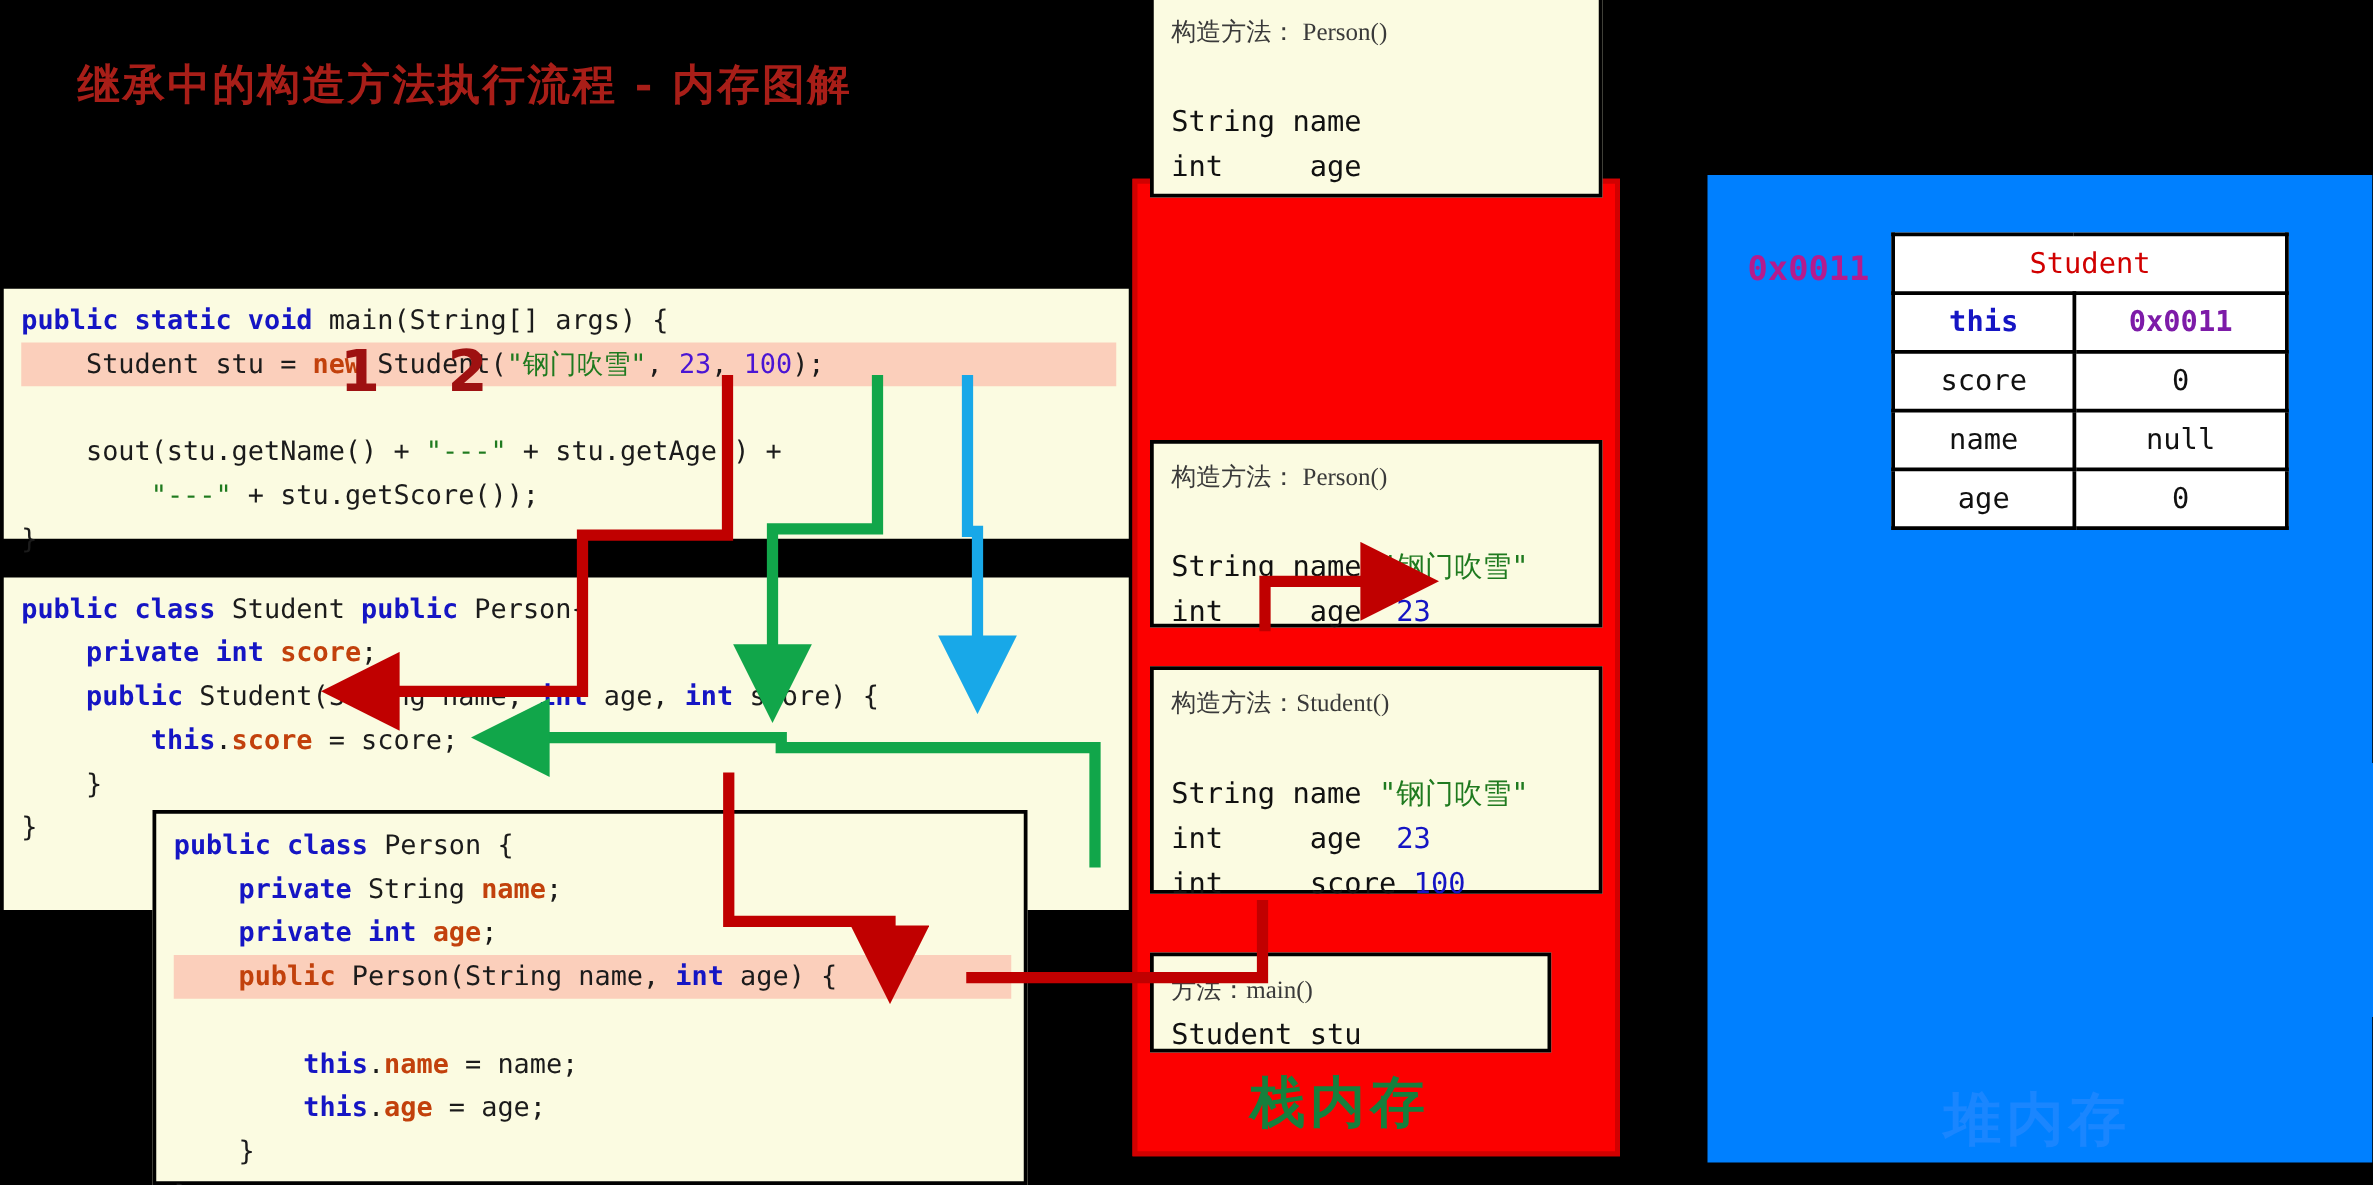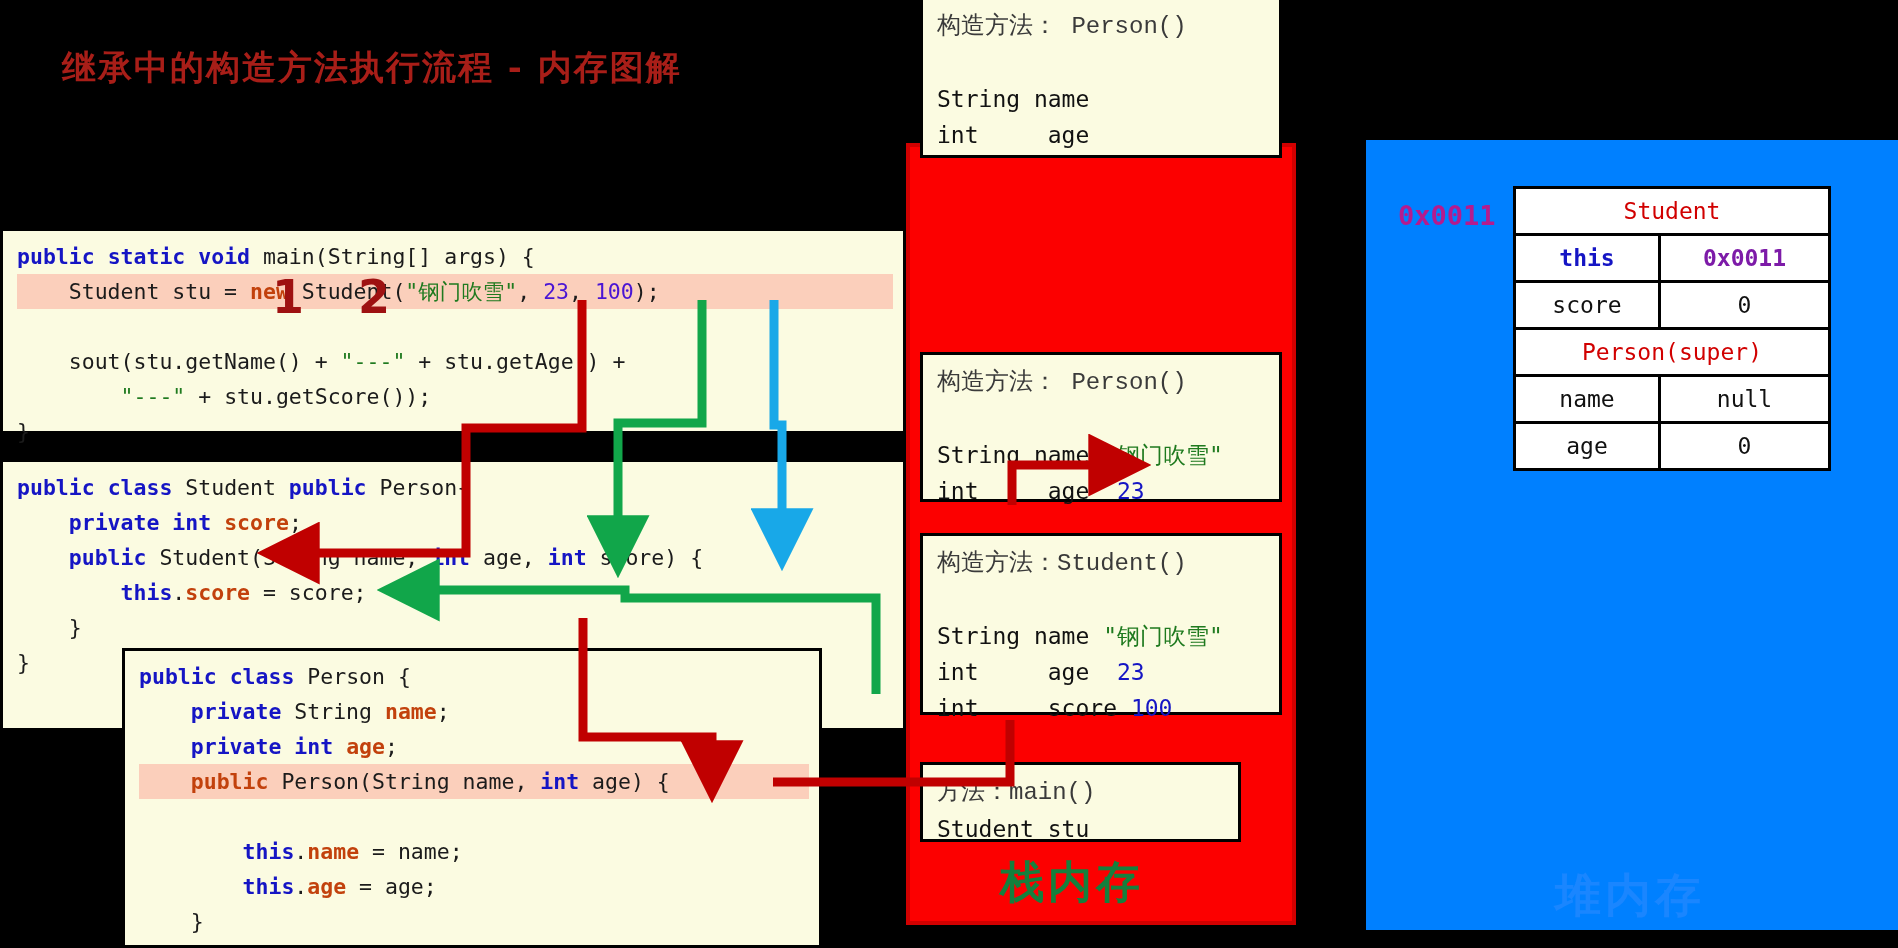--- a/index.html
+++ b/index.html
@@ -32,21 +32,21 @@
 
   
   #stack{left:906px;top:143px;width:390px;height:782px;background:#fc0000;
          border:4px solid #d10000;box-sizing:border-box;z-index:2;}
   #stackWm{left:1000px;top:853px;font-family:"DejaVu Serif","Liberation Serif",serif;
            font-size:44px;color:#15803d;font-weight:bold;letter-spacing:4px;z-index:3;}
 
   .frame{background:#fbfbe1;border:3px solid #000;box-sizing:border-box;
          font-size:23px;line-height:36px;white-space:pre;color:#111;
          padding:8px 0 8px 14px;z-index:4;}
-  .frame .t{font-family:Liberation Mono, monospace;font-size:24px;color:#3a3a3a;}
+  .frame .t{font-family:Liberation Serif, serif;font-size:20px;color:#3a3a3a;}
   .frame .v-str{color:#1f7a1f;}
   .frame .v-num{color:#1515c4;}
 
   #f1{left:920px;top:-4px;width:362px;height:162px;}
   #f2{left:920px;top:352px;width:362px;height:150px;}
   #f3{left:920px;top:533px;width:362px;height:182px;}
   #f4{left:920px;top:762px;width:321px;height:80px;}
 
   
   #heap{left:1366px;top:140px;width:532px;height:790px;background:#0080ff;z-index:2;}
@@ -126,23 +126,20 @@
   </tr>
   <tr>
     <td class="this-k">this</td>
     <td class="this-v">0x0011</td>
   </tr>
   <tr>
     <td>score</td>
     <td>0</td>
   </tr>
   <tr>
-    <td colspan="2" class="hdr">Person(super)</td>
-  </tr>
-  <tr>
     <td>name</td>
     <td>null</td>
   </tr>
   <tr>
     <td>age</td>
     <td>0</td>
   </tr>
 </tbody>
   </table>
 

